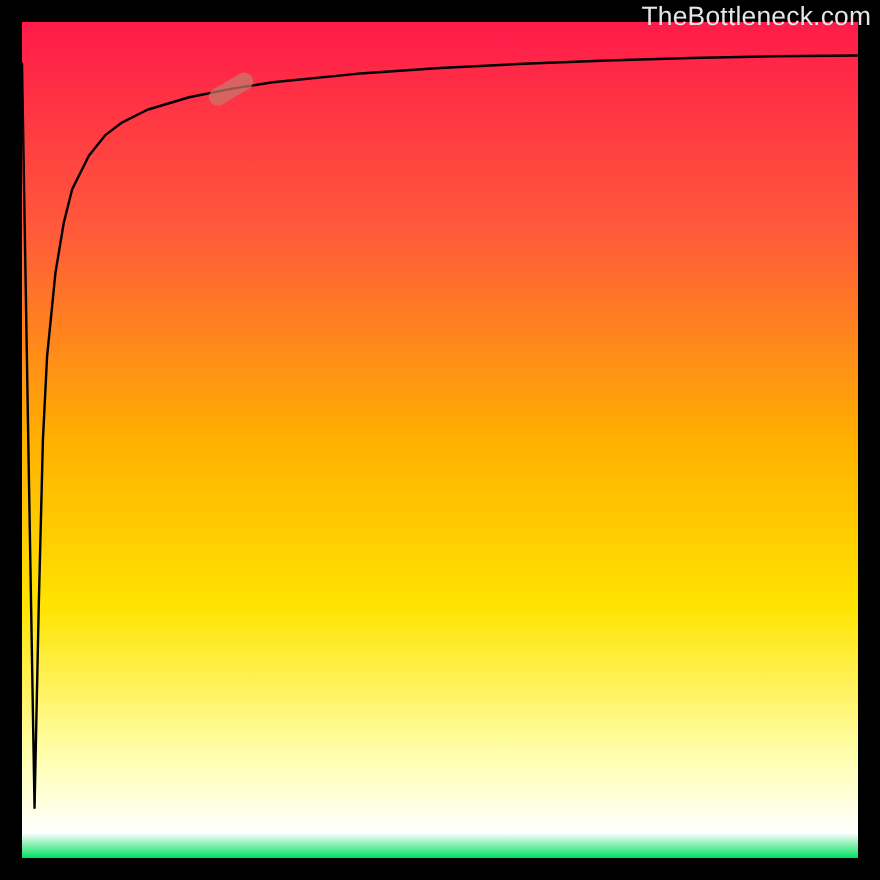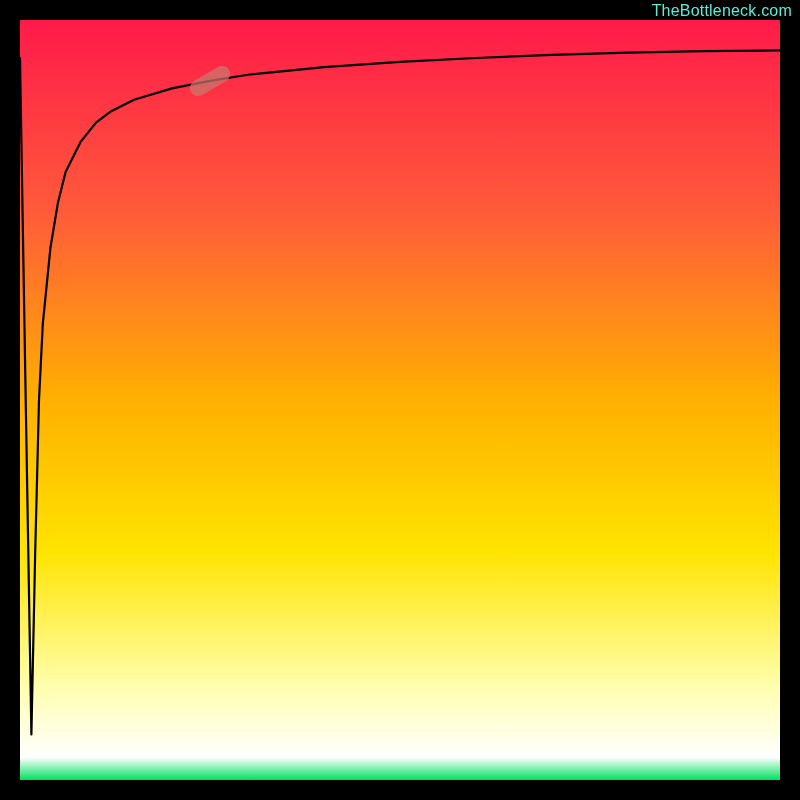--- a/index.html
+++ b/index.html
@@ -29,23 +29,23 @@
     left: 0;
     top: 0;
     width: 100%;
     height: 100%;
   }
   .watermark {
     position: absolute;
     top: 2px;
     right: 8px;
     font-family: Arial, Helvetica, sans-serif;
-    font-size: 16px;
+    font-size: 24px;
     font-weight: 500;
-    color: #5eead4;
+    color: #e5e5e5;
     letter-spacing: 0.2px;
   }
   .marker {
     position: absolute;
     width: 44px;
     height: 16px;
     background: rgba(200, 120, 110, 0.72);
     border-radius: 8px;
     transform-origin: center center;
   }

